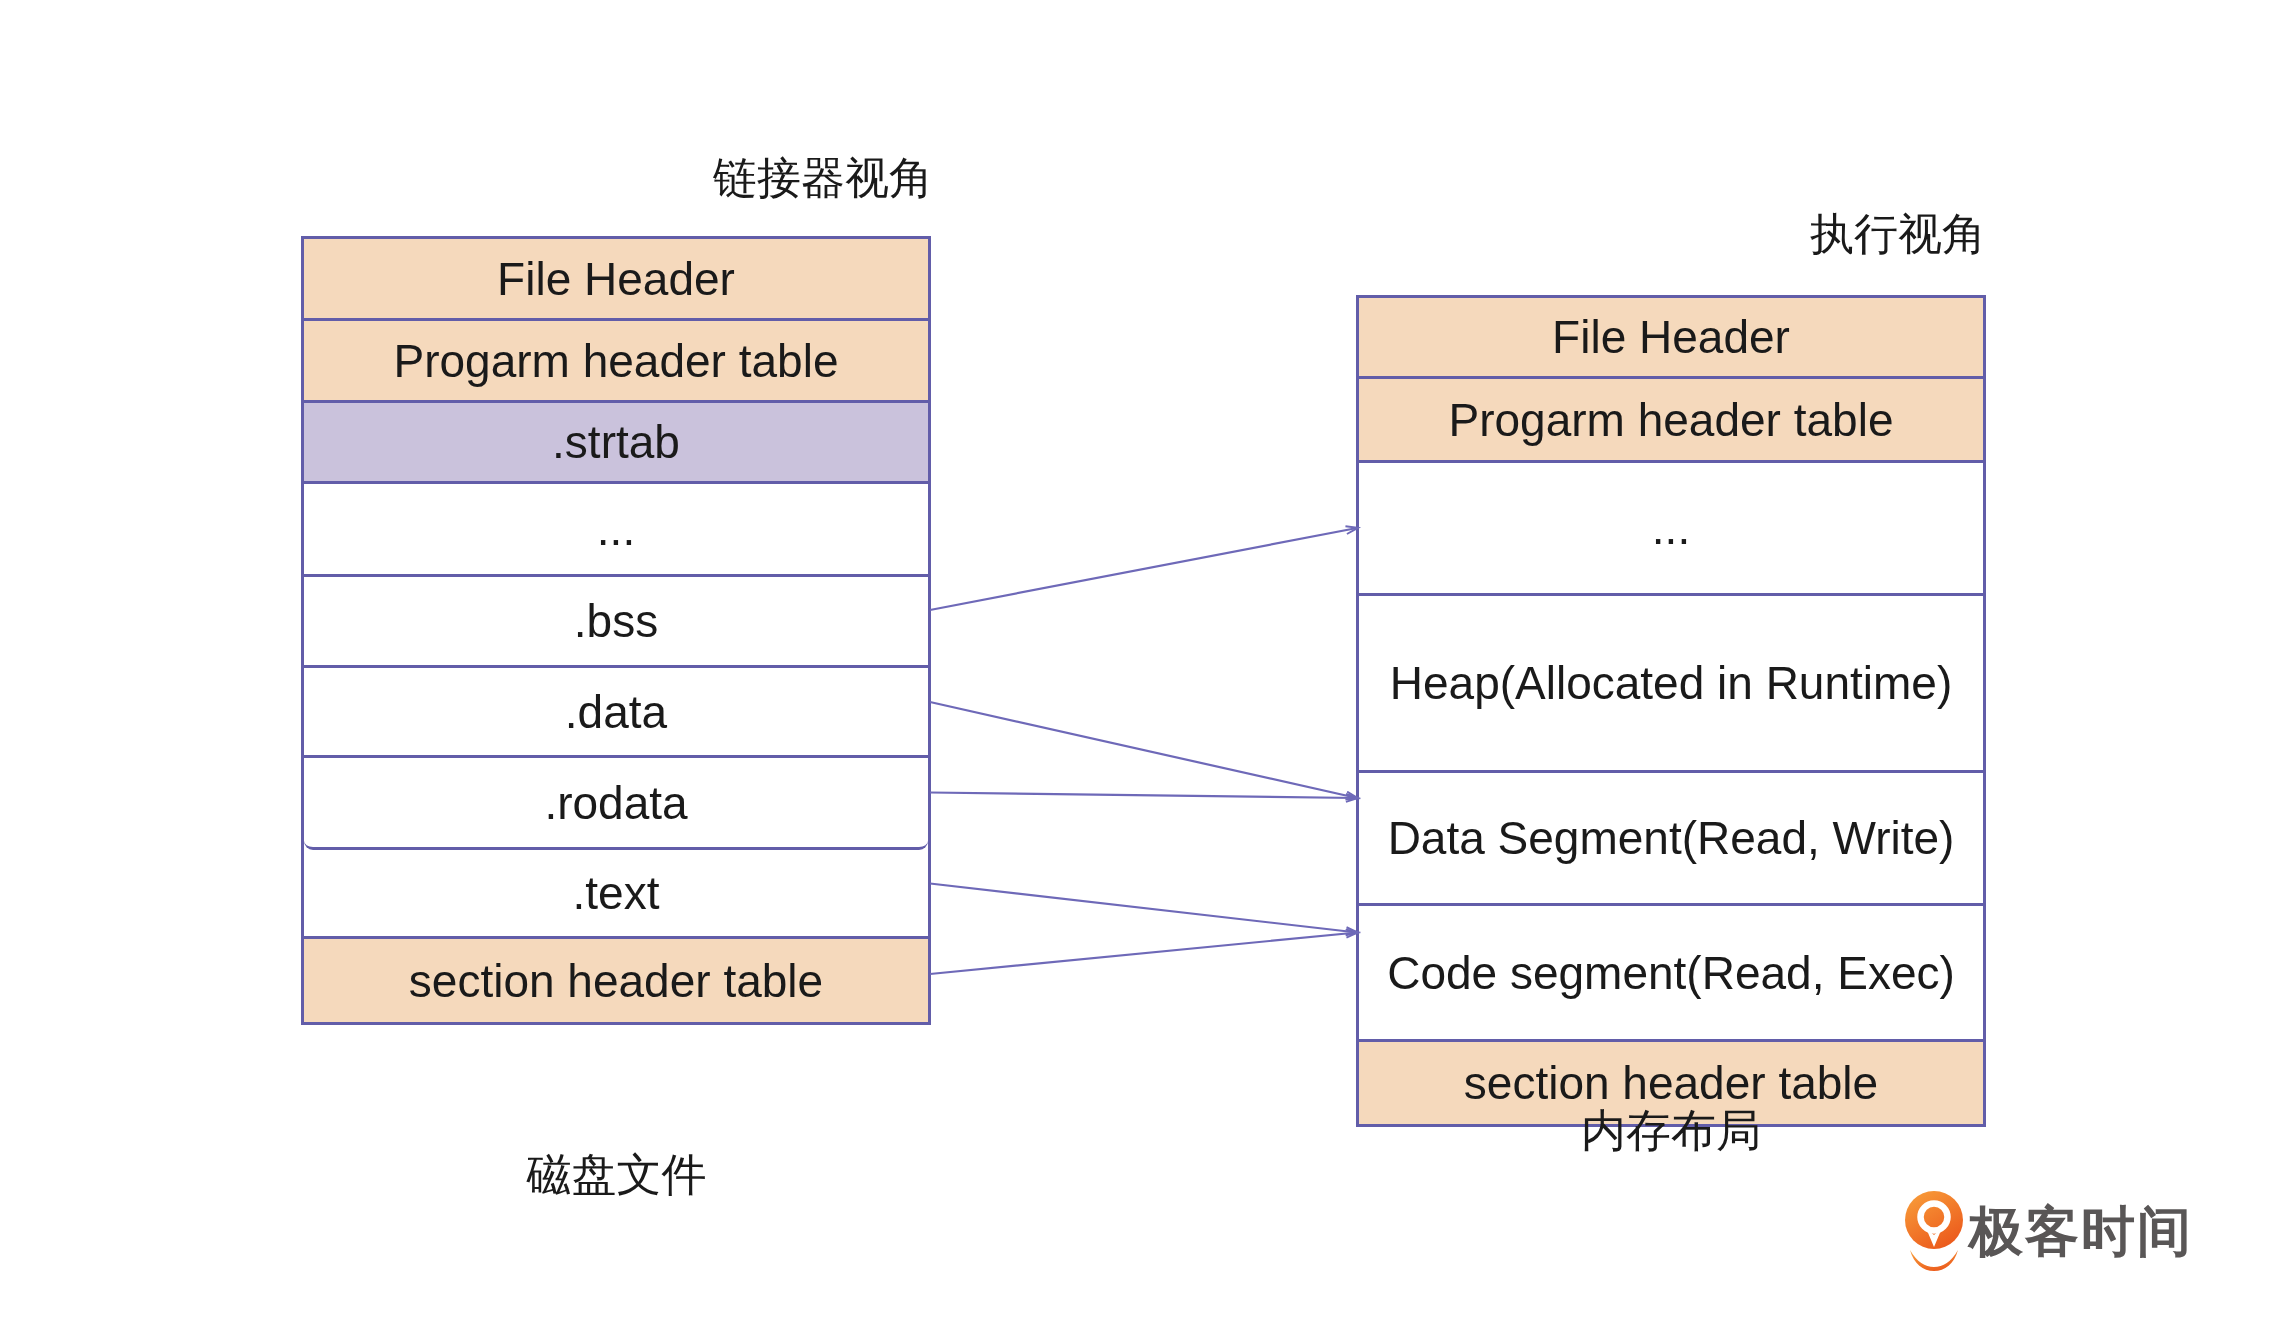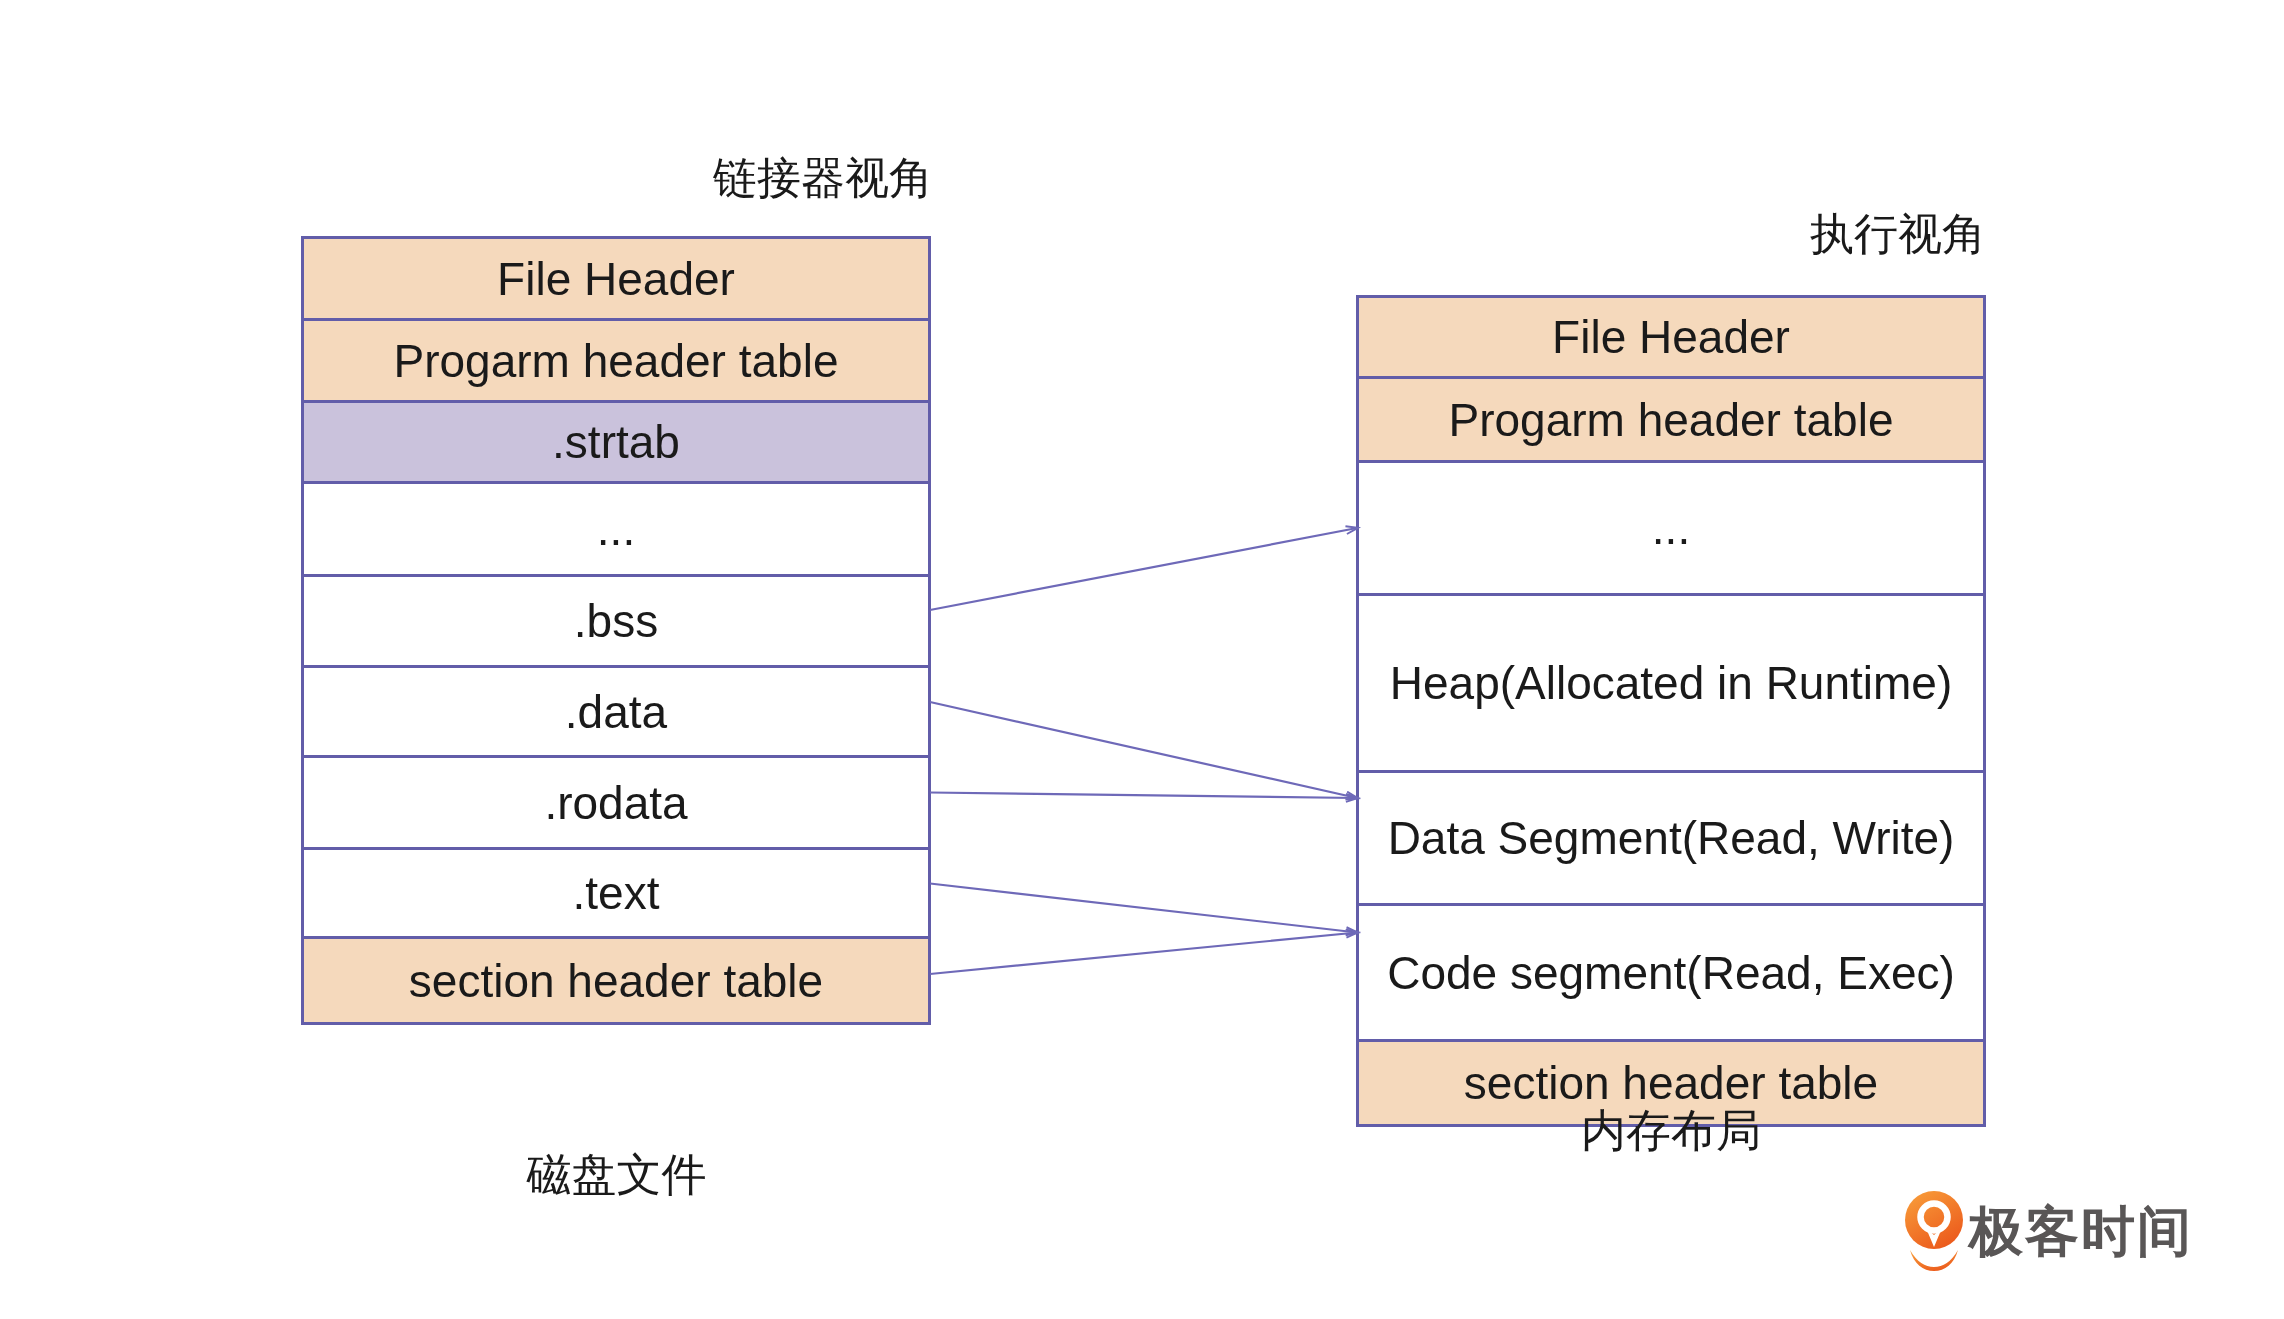--- a/index.html
+++ b/index.html
@@ -51,21 +51,21 @@
 
   <div class="col-title" style="left:300px;top:150px;width:633px;">链接器视角</div>
 
   <div class="column" id="left-column" style="left:301px;top:236px;">
       <div class="row fill-orange" style="height: 82px;">File Header</div>
       <div class="row fill-orange" style="height: 82px;">Progarm header table</div>
       <div class="row fill-purple" style="height: 81px;">.strtab</div>
       <div class="row fill-white" style="height: 93px;">...</div>
       <div class="row fill-white" style="height: 91px;">.bss</div>
       <div class="row fill-white" style="height: 90px;">.data</div>
-      <div class="row fill-white" style="height: 92px;">.rodata</div>
+      <div class="row fill-white" style="height: 92px; border-radius: 9px;">.rodata</div>
       <div class="row fill-white" style="height: 89px;">.text</div>
       <div class="row fill-orange" style="height: 83px;">section header table</div>
     </div>
 
   <div class="caption" style="left:300px;top:1146px;width:633px;">磁盘文件</div>
 
   <div class="col-title" style="left:1356px;top:206px;width:630px;">执行视角</div>
 
   <div class="column" id="right-column" style="left:1356px;top:295px;">
       <div class="row fill-orange" style="height: 81px;">File Header</div>

